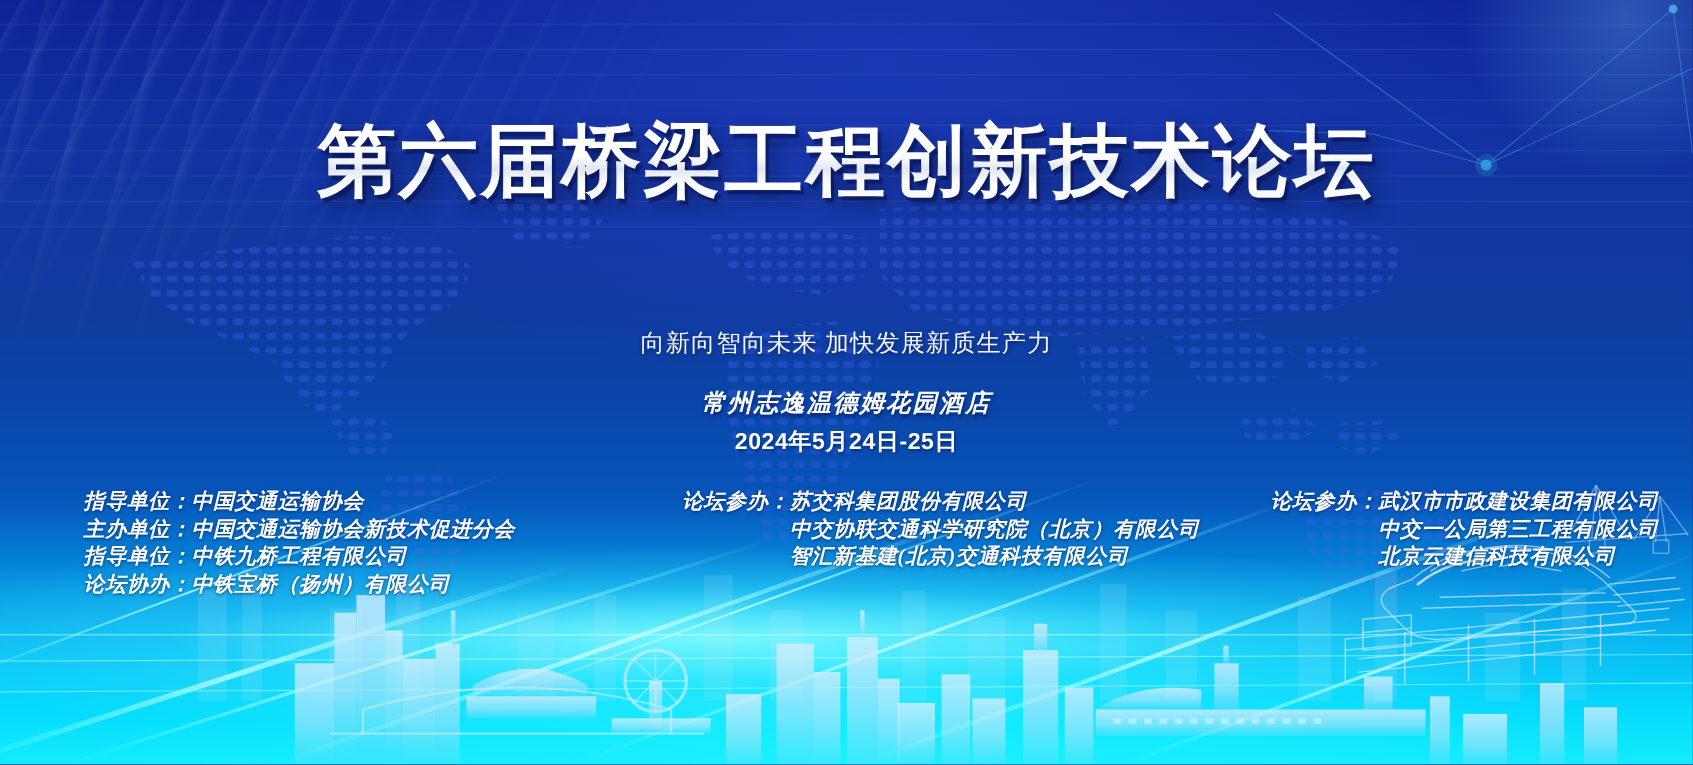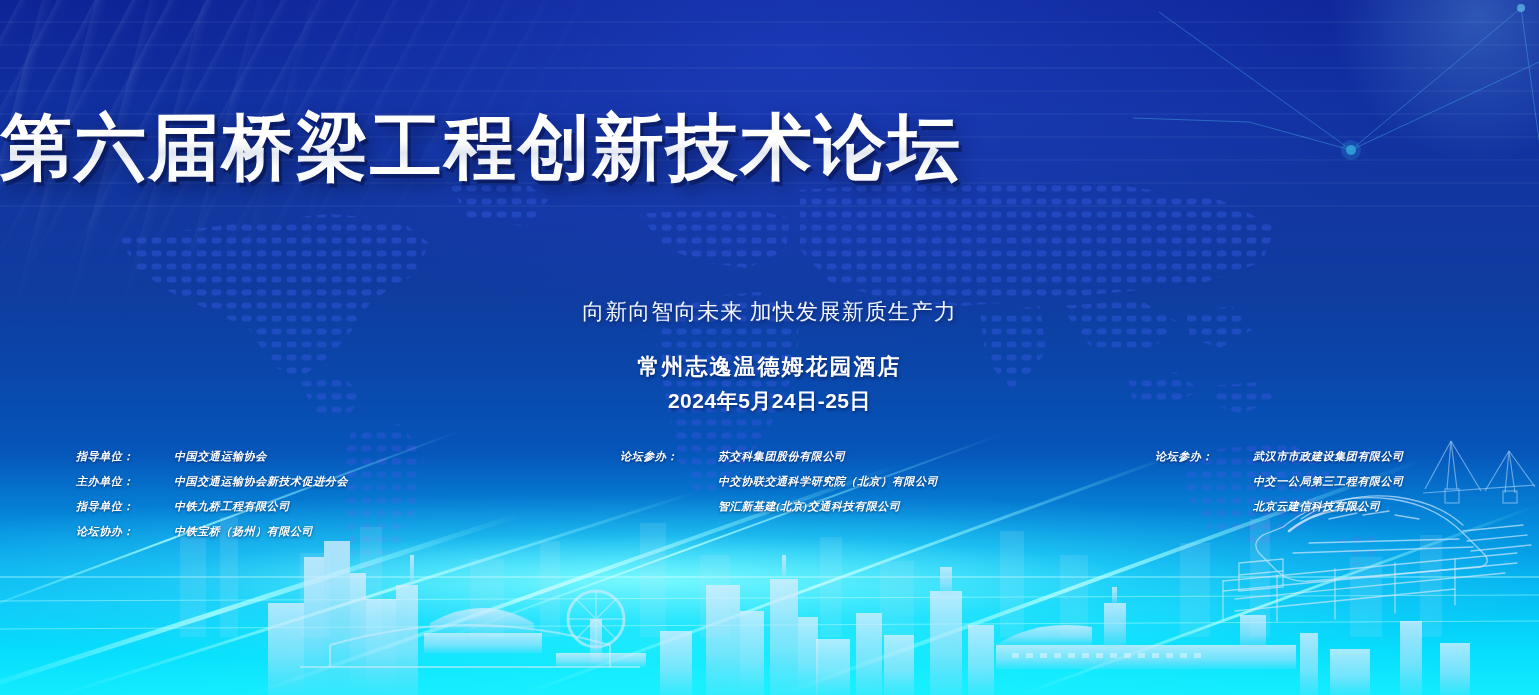--- a/index.html
+++ b/index.html
@@ -81,21 +81,21 @@
     position:absolute; left:0; right:0; bottom:0; height:210px;
     background:repeating-linear-gradient(180deg,
       rgba(255,255,255,0) 0px, rgba(255,255,255,0) 21px,
       rgba(190,240,255,.14) 22px, rgba(255,255,255,0) 23px);
     mix-blend-mode:screen; opacity:.55;
   }
 
   
   .content{ position:relative; z-index:5; width:100%; height:100%; }
 
-  .title-wrap{ position:absolute; top:108px; left:0; right:0; text-align:left; }
+  .title-wrap{ position:absolute; top:108px; left:0; right:0; text-align:center; }
   .title-line{
     font-family:"Liberation Sans","DejaVu Sans",sans-serif;
     font-weight:700;
     font-size:72px;
     line-height:78px;
     letter-spacing:2px;
     color:#ffffff;
     background:linear-gradient(180deg,#ffffff 0%,#ffffff 42%,#e2e7ef 58%,#ffffff 78%,#f4f6fa 100%);
     -webkit-background-clip:text; background-clip:text;
     -webkit-text-fill-color:transparent;
@@ -109,44 +109,43 @@
     font-size:22px; letter-spacing:1px; color:#f2f6ff;
     text-shadow:1px 2px 4px rgba(4,12,60,.55);
   }
 
   .venue{
     position:absolute; top:352px; left:0; right:0; text-align:center;
     color:#ffffff;
   }
   .venue-name{
     font-family:"Liberation Serif","DejaVu Serif",serif;
-    font-size:22px; letter-spacing:2px; font-weight:700;
+    font-size:22px; letter-spacing:2px; font-style:italic; font-weight:700;
     text-shadow:1px 2px 3px rgba(4,12,60,.5);
   }
   .venue-date{
     margin-top:5px;
     font-family:"Liberation Sans","DejaVu Sans",sans-serif;
     font-size:21px; font-weight:700; letter-spacing:.5px;
     text-shadow:1px 2px 3px rgba(4,12,60,.5);
   }
 
   .orgs{ position:absolute; top:444px; left:0; right:0; height:130px; }
   .org-col{ position:absolute; color:#ffffff; }
   .org-col.left { left:76px;  }
   .org-col.mid  { left:620px; }
   .org-col.right{ left:1155px;}
 
   .org-row{
     display:flex; align-items:flex-start;
     font-family:"Liberation Serif","DejaVu Serif",serif;
-    font-size:11px; font-style:italic; font-weight:700;
+    font-size:19px; font-style:italic; font-weight:700;
     line-height:25px; letter-spacing:.6px;
     text-shadow:0 1px 3px rgba(4,12,60,.6);
     white-space:nowrap;
-    gap:40px;
   }
   .org-label{ display:inline-block; }
   .org-label.spacer{ visibility:hidden; }
   .org-value{ display:inline-block; }
 </style>
 </head>
 <body>
 
 <div class="banner">
 

